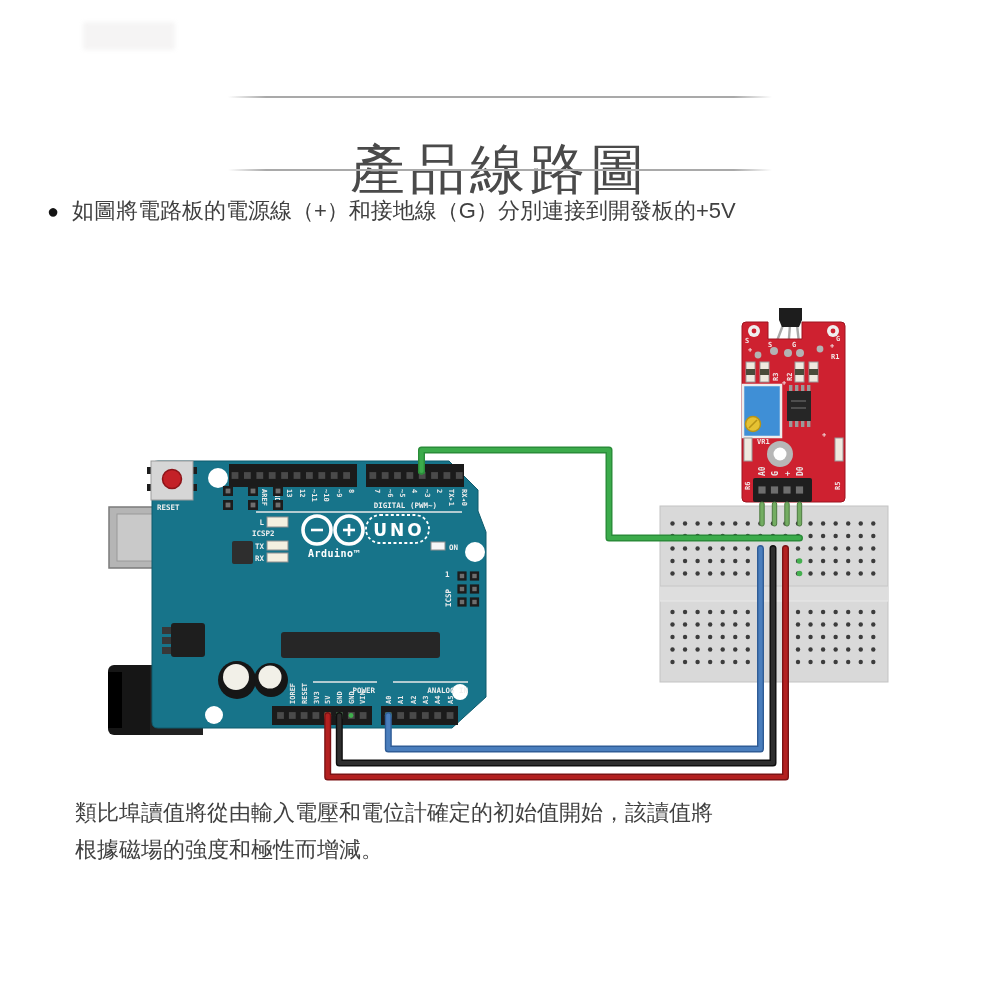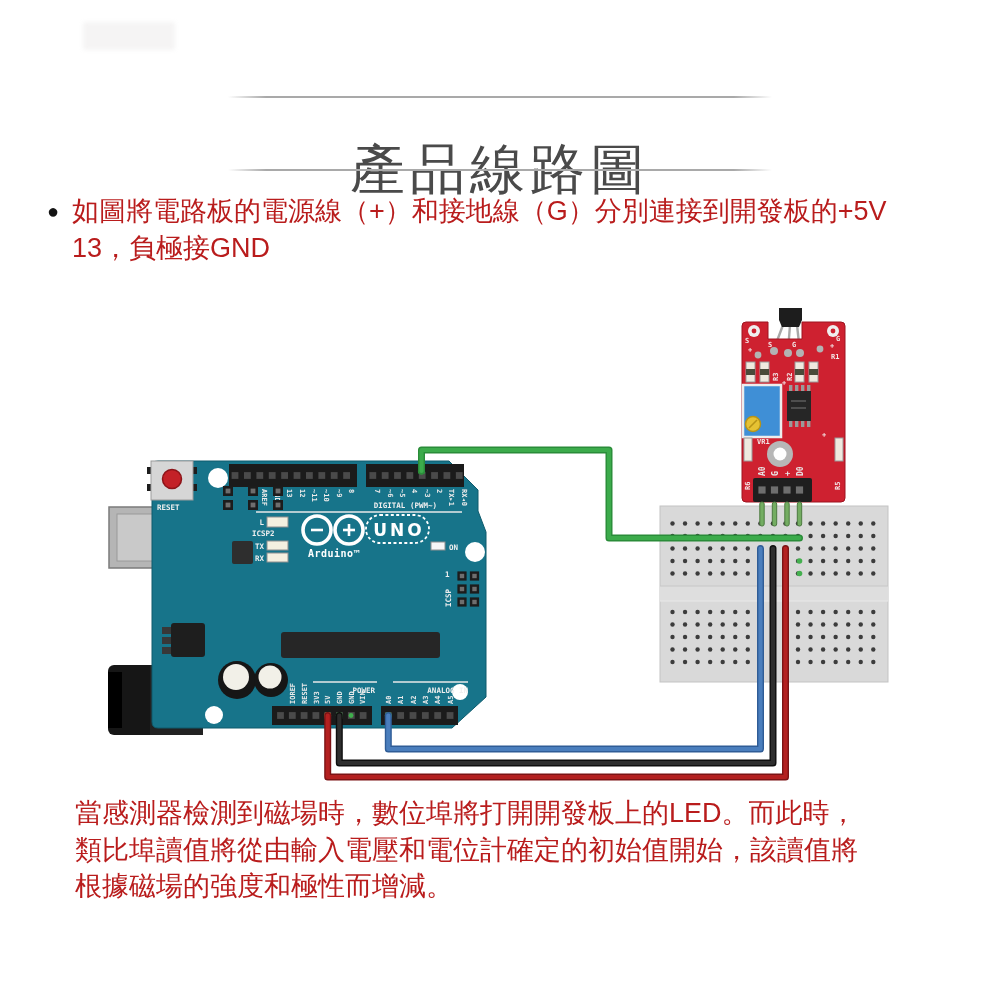--- a/index.html
+++ b/index.html
@@ -6,21 +6,21 @@
   .page{position:relative;width:1000px;height:1000px;background:#ffffff;overflow:hidden;
         font-family:"Liberation Sans", sans-serif;}
   .watermark{position:absolute;left:83px;top:22px;width:92px;height:28px;
         background:rgba(185,175,175,.14);filter:blur(2px);border-radius:3px;}
   .sep{position:absolute;left:228px;width:544px;height:2px;
        background:linear-gradient(90deg,rgba(165,165,165,0) 0%,#a9a9a9 7%,#a9a9a9 93%,rgba(165,165,165,0) 100%);}
   #sep-top{top:96px;}
   #sep-bottom{top:169px;}
   .title{position:absolute;top:99px;left:0;width:1000px;text-align:center;
          font-size:55px;line-height:66px;color:#4a4a4a;font-weight:500;letter-spacing:5px;}
-  .para{position:absolute;font-size:27px;line-height:36.5px;color:#b91c1c;}
+  .para{position:absolute;font-size:22px;line-height:36.5px;color:#404040;}
   #para-instructions{left:72px;top:193px;width:890px;}
   #para-description{left:75px;top:795px;width:890px;}
   .bullet{position:absolute;left:47px;top:200px;font-size:20px;color:#141414;}
   svg.diagram{position:absolute;left:0;top:0;}
   
   .wo{fill:none;stroke-width:7;stroke-linecap:round;stroke-linejoin:round;}
   .wc{fill:none;stroke-width:4.2;stroke-linecap:round;stroke-linejoin:round;}
   
   .pl{font:700 7px "DejaVu Sans Mono", monospace;fill:#eaeaea;text-anchor:start;}
   .silk{font:700 7.5px "DejaVu Sans Mono", monospace;fill:#efefef;}
@@ -37,21 +37,20 @@
 
   <div class="watermark"></div>
 
   <div id="sep-top" class="sep"></div>
   <h1 class="title">產品線路圖</h1>
   <div id="sep-bottom" class="sep"></div>
 
   <span class="bullet">●</span>
   <div id="para-instructions" class="para">
     <div>如圖將電路板的電源線（+）和接地線（G）分別連接到開發板的+5V</div>
-    <div>13，負極接GND</div>
   </div>
 
   <svg class="diagram" width="1000" height="1000" viewBox="0 0 1000 1000">
 
     <g>
       <rect x="660" y="506" width="228" height="176" stroke="#c3c3c3" stroke-width="1" fill="#d9d9d9"></rect>
       <rect x="660" y="586" width="228" height="15" fill="#dedede"></rect>
       <line x1="660" y1="586" x2="888" y2="586" stroke="#c6c6c6" stroke-width="1"></line>
       <line x1="660" y1="601" x2="888" y2="601" stroke="#e9e9e9" stroke-width="1"></line>
       <g id="bb-dots">
@@ -549,18 +548,17 @@
       <path class="wo" d="M339.3,715.5 V763 H773 V548.5" stroke="#0f0f0f"></path>
       <path class="wc" d="M339.3,715.5 V763 H773 V548.5" stroke="#2e2e2e"></path>
     </g>
     <g>
       <path class="wo" d="M388.3,715.5 V749 H760.5 V548.5" stroke="#2f5c96"></path>
       <path class="wc" d="M388.3,715.5 V749 H760.5 V548.5" stroke="#4a7ebd"></path>
     </g>
   </svg>
 
   <div id="para-description" class="para">
-    <div>當感測器檢測到磁場時，數位埠將打開開發板上的LED。而此時，</div>
     <div>類比埠讀值將從由輸入電壓和電位計確定的初始值開始，該讀值將</div>
     <div>根據磁場的強度和極性而增減。</div>
   </div>
 
 </div>
 
 </body></html>

